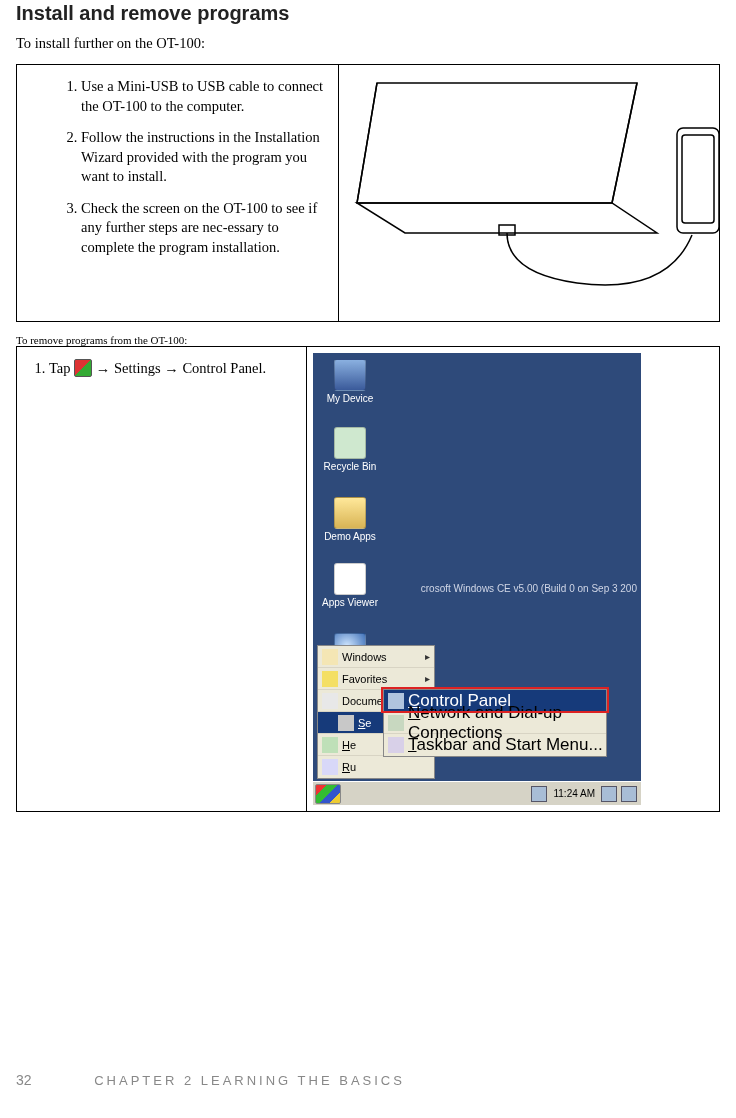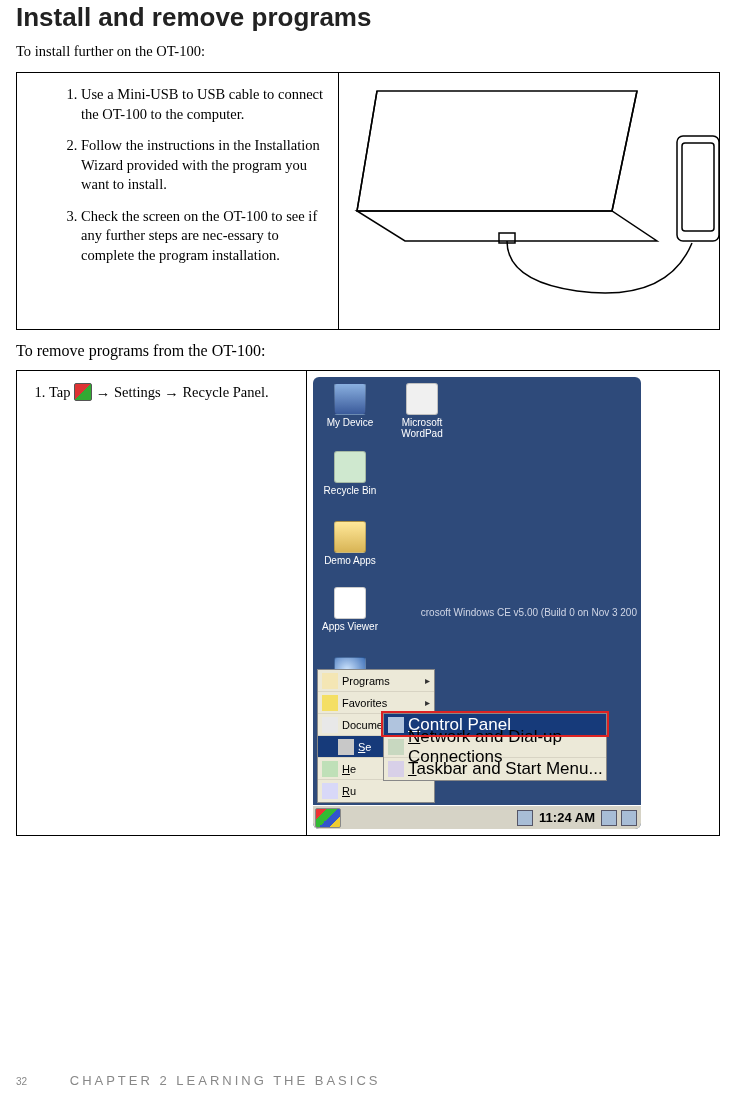--- a/index.html
+++ b/index.html
@@ -8,21 +8,21 @@
       height: 1118px;
       font-family: Georgia, 'Times New Roman', serif;
       background: #fff;
       color: #000;
       position: relative;
       padding: 0 16px;
     }
     .heading {
       font-family: Arial, Helvetica, sans-serif;
       font-weight: bold;
-      font-size: 26px;
+      font-size: 20px;
       color: #222;
       margin-top: 2px;
       margin-bottom: 10px;
     }
     .intro {
       font-size: 14.5px;
       margin-bottom: 12px;
     }
     .block {
       border: 1.2px solid #000;
@@ -45,22 +45,22 @@
       margin-bottom: 12px;
     }
     .block-right {
       flex: 1;
       padding: 8px;
       display: flex;
       align-items: center;
       justify-content: center;
     }
     .subtext {
-      font-size: 16px;
-      margin-bottom: 10px;
+      font-size: 11px;
+      margin-bottom: 0;
     }
     .block2 {
       border: 1.2px solid #000;
       display: flex;
       margin-bottom: 20px;
     }
     .block2-left {
       border-right: 1.2px solid #000;
       padding: 12px 12px 12px 8px;
       flex: 0 0 290px;
@@ -89,21 +89,20 @@
     
     .ce-desktop {
       width: 328px;
       height: 452px;
       background: #2e4a7a;
       position: relative;
       font-family: Tahoma, Arial, sans-serif;
       font-size: 11px;
       color: #fff;
       overflow: hidden;
-      border-radius: 6px;
     }
     .ce-icon {
       position: absolute;
       width: 62px;
       text-align: center;
     }
     .ce-icon .ico {
       width: 32px;
       height: 32px;
       margin: 0 auto 2px auto;
@@ -213,37 +212,37 @@
       gap: 4px;
       padding-right: 4px;
     }
     .taskbar .tray .tico {
       width: 16px;
       height: 16px;
       background: #a8bdd6;
       border: 1px solid #556;
     }
     .taskbar .clock {
-      font-size: 13px;
-      font-weight: bold;
+      font-size: 10px;
+      font-weight: normal;
       padding: 0 2px;
     }
     .footer {
       position: absolute;
       bottom: 30px;
       left: 16px;
       font-family: Arial, Helvetica, sans-serif;
       color: #888;
       letter-spacing: 3px;
       font-size: 13px;
     }
     .footer .pn {
       letter-spacing: 0;
-      margin-right: 36px;
-      font-size: 10px;
+      margin-right: 56px;
+      font-size: 14px;
     }
   </style>
 </head>
 <body>
 
 <h1 class="heading">Install and remove programs</h1>
 <p class="intro">To install further on the OT-100:</p>
 
 <div class="block">
   <div class="block-left">
@@ -268,58 +267,54 @@
     </svg>
   </div>
 </div>
 
 <p class="subtext">To remove programs from the OT-100:</p>
 
 <div class="block2">
   <div class="block2-left">
     <ol>
       <li>
-        <span>Tap </span><span class="win-icon-inline"></span><span> → Settings → Recycle Panel.</span>
+        <span>Tap </span><span class="win-icon-inline"></span><span> → Settings → Control Panel.</span>
       </li>
     </ol>
   </div>
   <div class="block2-right">
     <div class="ce-desktop">
 
       <div class="ce-icon" style="left:6px; top:6px;">
         <div class="ico" style="background:linear-gradient(#8ab0e0,#3a5a9a);"></div>
         <div class="lbl">My Device</div>
       </div>
-      <div class="ce-icon" style="left:78px; top:6px;">
-        <div class="ico" style="background:#f0f0f0;"></div>
-        <div class="lbl">Microsoft WordPad</div>
-      </div>
       <div class="ce-icon" style="left:6px; top:74px;">
         <div class="ico" style="background:#cfe8cf;"></div>
         <div class="lbl">Recycle Bin</div>
       </div>
       <div class="ce-icon" style="left:6px; top:144px;">
         <div class="ico" style="background:linear-gradient(#ffe89a,#d8b455);"></div>
         <div class="lbl">Demo Apps</div>
       </div>
       <div class="ce-icon" style="left:6px; top:210px;">
         <div class="ico" style="background:#fff;"></div>
         <div class="lbl">Apps Viewer</div>
       </div>
       <div class="ce-icon" style="left:6px; top:280px;">
         <div class="ico" style="background:radial-gradient(circle at 40% 40%,#cfe6ff,#2a5fad);"></div>
         <div class="lbl">Internet</div>
       </div>
 
-      <div class="buildtext">crosoft Windows CE v5.00 (Build 0 on Nov  3 200</div>
+      <div class="buildtext">crosoft Windows CE v5.00 (Build 0 on Sep  3 200</div>
 
       <div class="startmenu">
         <div class="item">
           <div class="sm-ico" style="background:#f4e6b4;"></div>
-          <span>Programs</span>
+          <span>Windows</span>
           <span class="arrow">▸</span>
         </div>
         <div class="item">
           <div class="sm-ico" style="background:#f4df64;"></div>
           <span>Favorites</span>
           <span class="arrow">▸</span>
         </div>
         <div class="item">
           <div class="sm-ico" style="background:#e8e8e8;"></div>
           <span>Documents</span>

